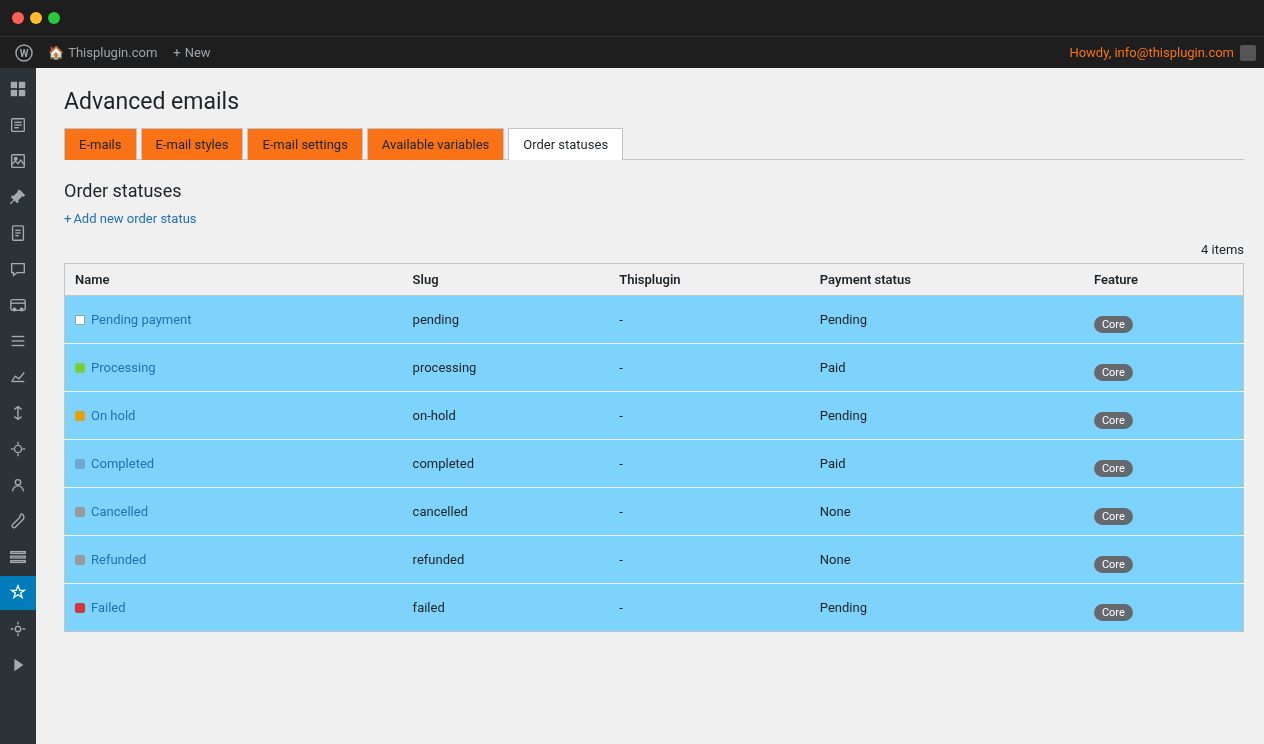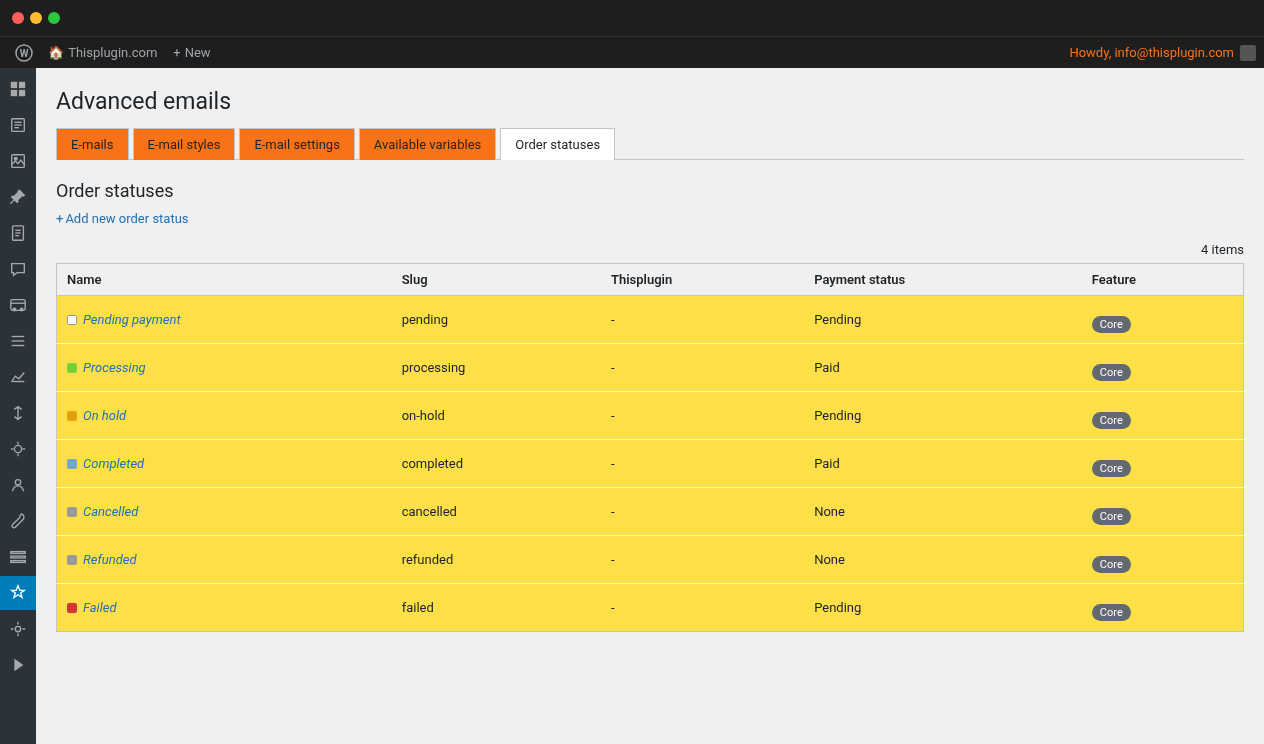--- a/index.html
+++ b/index.html
@@ -44,21 +44,21 @@
       display: flex; align-items: center; gap: 4px; padding: 0 8px; color: #9ea3a8; font-size: 13px; cursor: pointer;
     }
     .admin-bar-right {
       margin-left: auto; color: #f97316; font-size: 13px; display: flex; align-items: center; gap: 6px;
     }
     .admin-bar-avatar {
       width: 16px; height: 16px; background: #555; border-radius: 2px;
     }
 
     
-    .layout { display: flex; flex: 1; overflow: hidden; }
+    .layout { display: flex; flex: 1; overflow: hidden; gap: 8px; }
 
     
     .sidebar {
       width: 36px;
       background: #2c3338;
       display: flex;
       flex-direction: column;
       align-items: center;
       padding-top: 4px;
       gap: 2px;
@@ -133,21 +133,21 @@
       text-align: right;
       color: #1d2327;
       font-size: 13px;
       margin-bottom: 6px;
     }
 
     
     .order-table {
       width: 100%;
       border-collapse: collapse;
-      background: #fde047;
+      background: #7dd3fc;
       border: 1px solid #c3c4c7;
     }
     .order-table th {
       background: #f0f0f1;
       border-bottom: 1px solid #c3c4c7;
       padding: 8px 10px;
       text-align: left;
       font-weight: 600;
       color: #1d2327;
       font-size: 13px;
@@ -165,21 +165,21 @@
       width: 10px; height: 10px; border-radius: 2px; display: inline-block; margin-right: 6px; vertical-align: middle; flex-shrink: 0;
     }
     .dot-white { background: #fff; border: 1px solid #999; }
     .dot-green { background: #7ad03a; }
     .dot-yellow { background: #e5a00d; }
     .dot-blue { background: #73a6d0; }
     .dot-gray { background: #999; }
     .dot-red { background: #d63638; }
 
     .name-cell { display: flex; align-items: center; }
-    .name-link { color: #2271b1; text-decoration: none; font-style: italic; }
+    .name-link { color: #2271b1; text-decoration: none; }
 
     .payment-none { color: #d63638; }
     .payment-pending { color: #1d2327; }
 
     .core-badge {
       background: #646970;
       color: #fff;
       font-size: 11px;
       padding: 2px 8px;
       border-radius: 10px;

